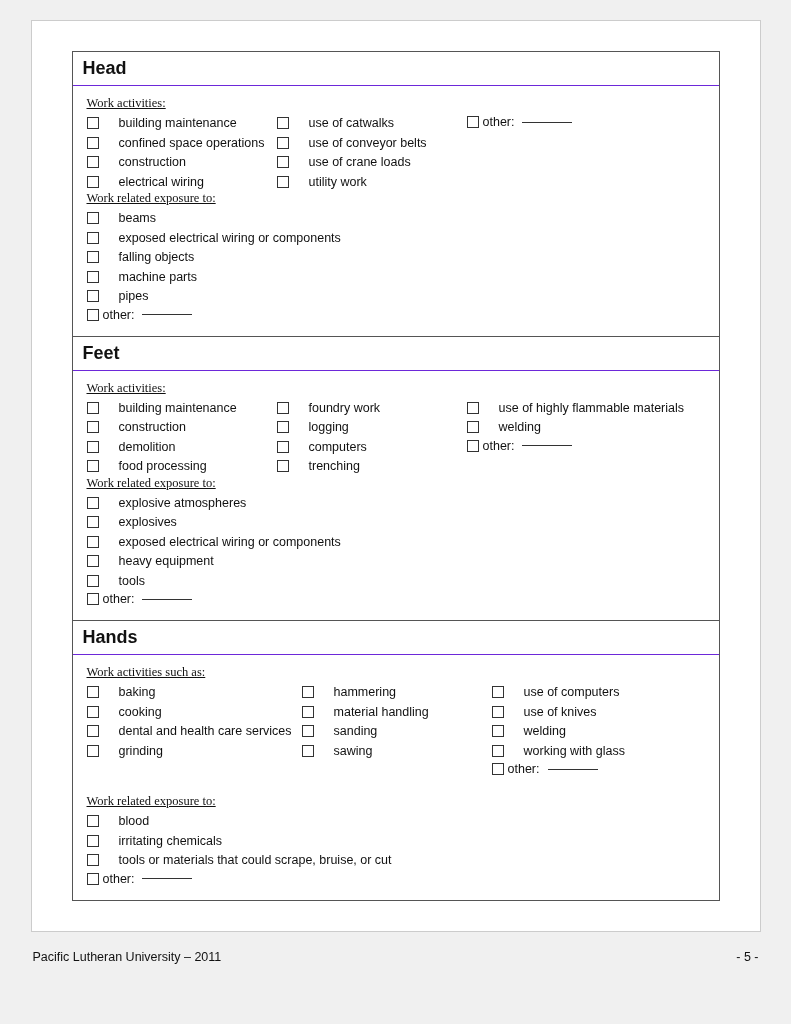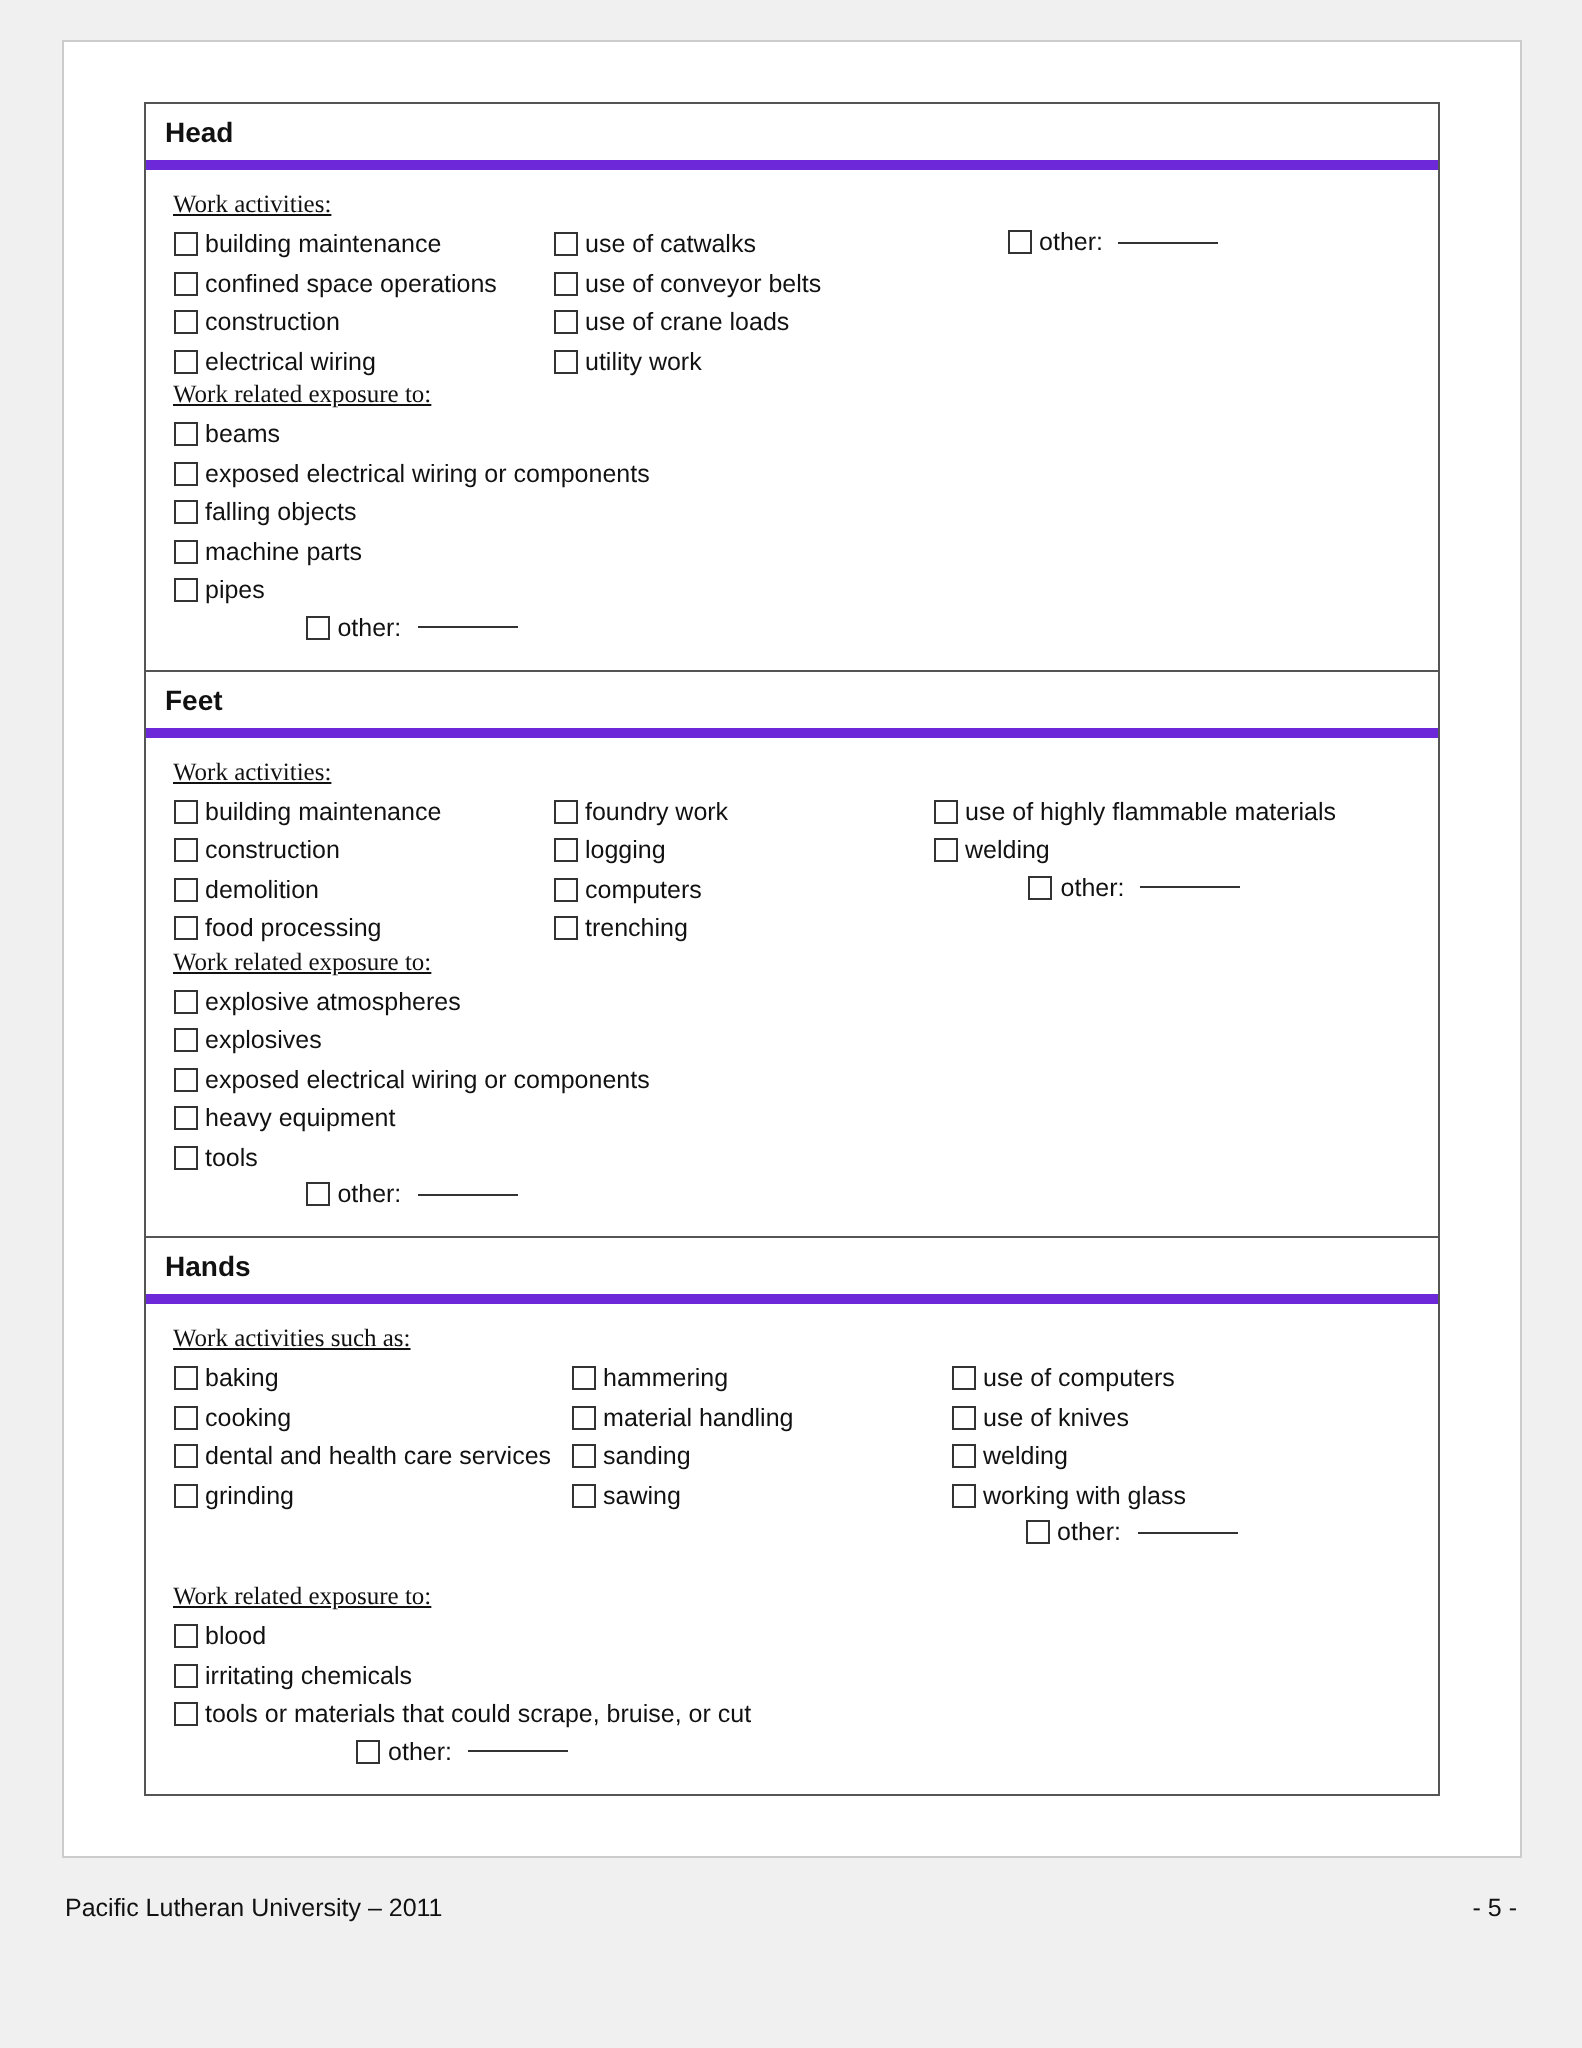--- a/index.html
+++ b/index.html
@@ -20,24 +20,24 @@
       border: 1px solid #ccc;
     }
     .section {
       border: 1px solid #555;
       margin-bottom: 0;
     }
     .section + .section {
       border-top: none;
     }
     .section-title {
-      font-size: 14px;
+      font-size: 18px;
       font-weight: bold;
       padding: 6px 10px;
-      border-bottom: 5px solid #6d28d9;
+      border-bottom: 1px solid #6d28d9;
     }
     .section-body {
       padding: 10px 14px 14px;
     }
     .sub-label {
       text-decoration: underline;
       font-size: 12.5px;
       margin-bottom: 4px;
       display: block;
       font-family: Liberation Serif, serif;
@@ -49,40 +49,39 @@
     }
     .col {
       display: flex;
       flex-direction: column;
       gap: 2px;
       min-width: 180px;
     }
     .checkbox-item {
       display: flex;
       align-items: flex-start;
-      gap: 4px;
+      gap: 20px;
       font-size: 12.5px;
       line-height: 1.4;
     }
     .checkbox-item input[type="checkbox"] {
       margin-top: 2px;
       flex-shrink: 0;
       width: 12px;
       height: 12px;
       border: 1px solid #333;
       appearance: none;
       -webkit-appearance: none;
       background: #fff;
     }
     .other-line {
       display: flex;
       align-items: center;
       gap: 4px;
       font-size: 12.5px;
-      justify-content: center;
     }
     .other-line input[type="checkbox"] {
       margin-top: 0;
       flex-shrink: 0;
       width: 12px;
       height: 12px;
       border: 1px solid #333;
       appearance: none;
       -webkit-appearance: none;
       background: #fff;

